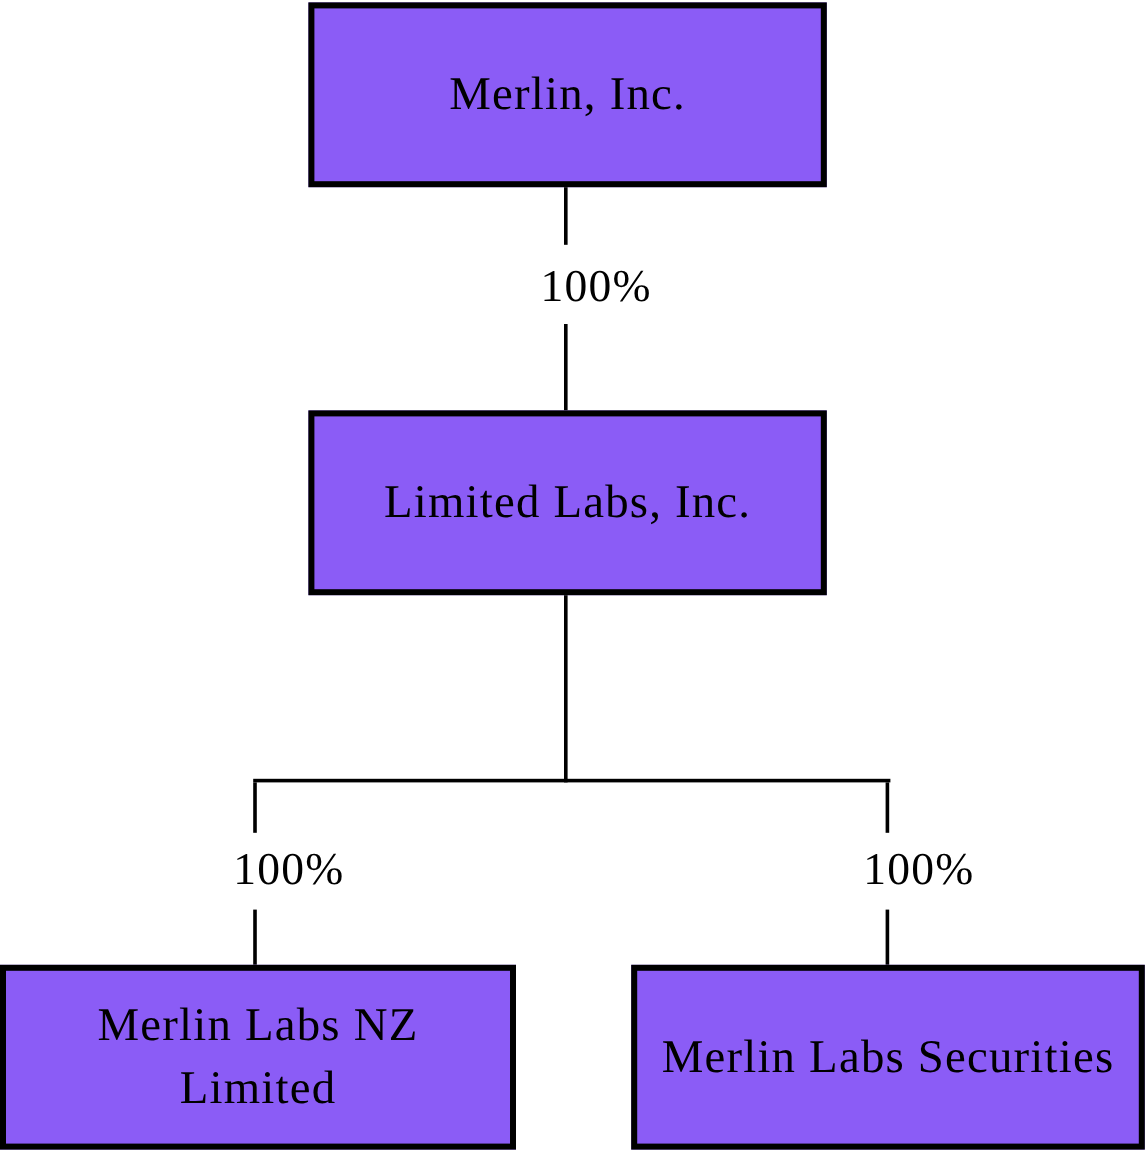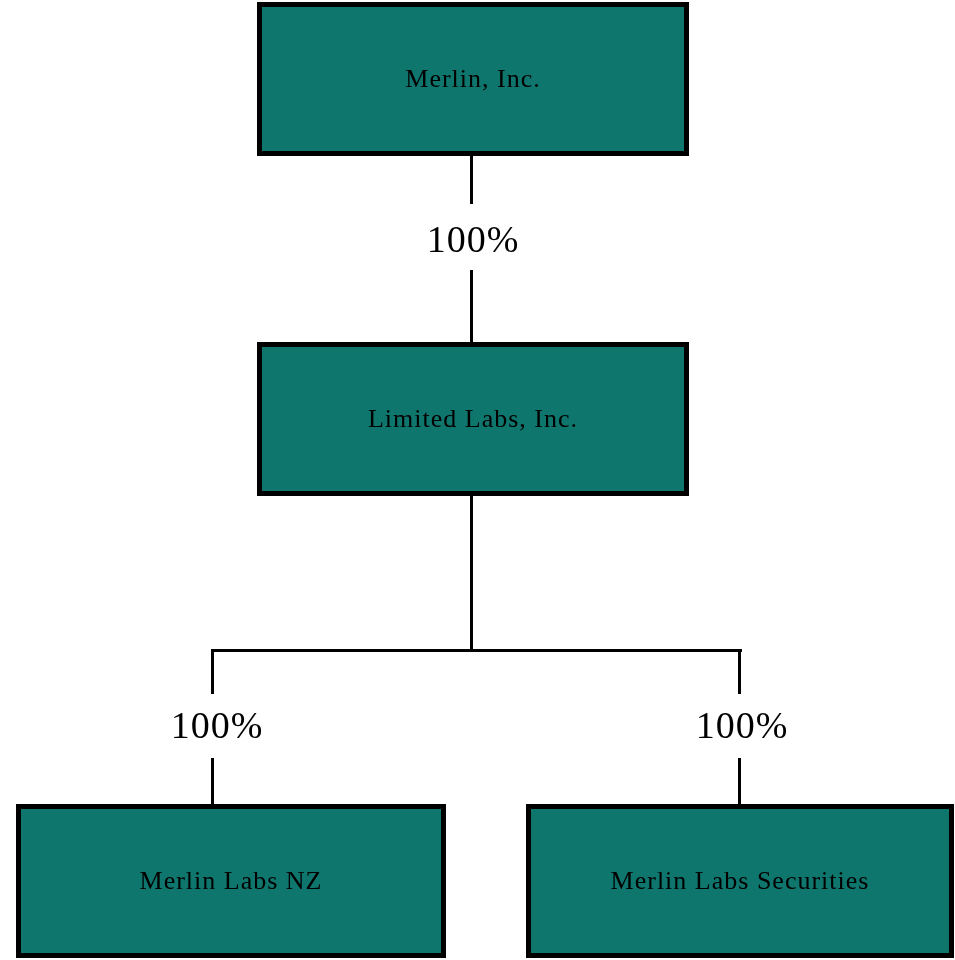--- a/index.html
+++ b/index.html
@@ -13,50 +13,50 @@
     height: 960px;
     background: #ffffff;
     overflow: hidden;
     font-family: "Liberation Serif", "DejaVu Serif", serif;
     color: #000000;
   }
   .node {
     position: absolute;
     box-sizing: border-box;
     border: 5px solid #000000;
-    background: #0f766e;
+    background: #8b5cf6;
     display: flex;
     flex-direction: column;
     align-items: center;
     justify-content: center;
     text-align: center;
-    font-size: 26px;
+    font-size: 39px;
     letter-spacing: 1px;
     line-height: 52px;
   }
   .node-top    { left: 257px; top: 2px;   width: 432px; height: 154px; }
   .node-mid    { left: 257px; top: 342px; width: 432px; height: 154px; }
-  .node-bl     { left: 16px;   top: 804px; width: 430px; height: 154px; }
+  .node-bl     { left: 0px;   top: 804px; width: 430px; height: 154px; }
   .node-br     { left: 526px; top: 804px; width: 428px; height: 154px; }
   .seg {
     position: absolute;
     background: #000000;
   }
   .seg-v1   { left: 470px; top: 156px; width: 3px;   height: 48px; }
   .seg-v2   { left: 470px; top: 270px; width: 3px;   height: 72px; }
   .seg-v3   { left: 470px; top: 496px; width: 3px;   height: 156px; }
   .seg-hbar { left: 211px; top: 649px; width: 531px; height: 3px; }
   .seg-l1   { left: 211px; top: 652px; width: 3px;   height: 42px; }
   .seg-l2   { left: 211px; top: 758px; width: 3px;   height: 46px; }
   .seg-r1   { left: 738px; top: 652px; width: 3px;   height: 42px; }
   .seg-r2   { left: 738px; top: 758px; width: 3px;   height: 46px; }
   .pct {
     position: absolute;
     width: 140px;
-    text-align: center;
+    text-align: right;
     font-size: 38px;
     line-height: 44px;
     letter-spacing: 1px;
   }
   .pct-top   { left: 403px; top: 217px; }
   .pct-left  { left: 147px; top: 703px; }
   .pct-right { left: 672px; top: 703px; }
 </style>
 </head>
 <body>
@@ -82,19 +82,20 @@
   <div class="seg seg-l1"></div>
   <div class="pct pct-left">100%</div>
   <div class="seg seg-l2"></div>
 
   <div class="seg seg-r1"></div>
   <div class="pct pct-right">100%</div>
   <div class="seg seg-r2"></div>
 
   <div class="node node-bl">
     <div>Merlin Labs NZ</div>
+    <div>Limited</div>
   </div>
 
   <div class="node node-br">
     <div>Merlin Labs Securities</div>
   </div>
 
 </div>
 
 </body></html>

